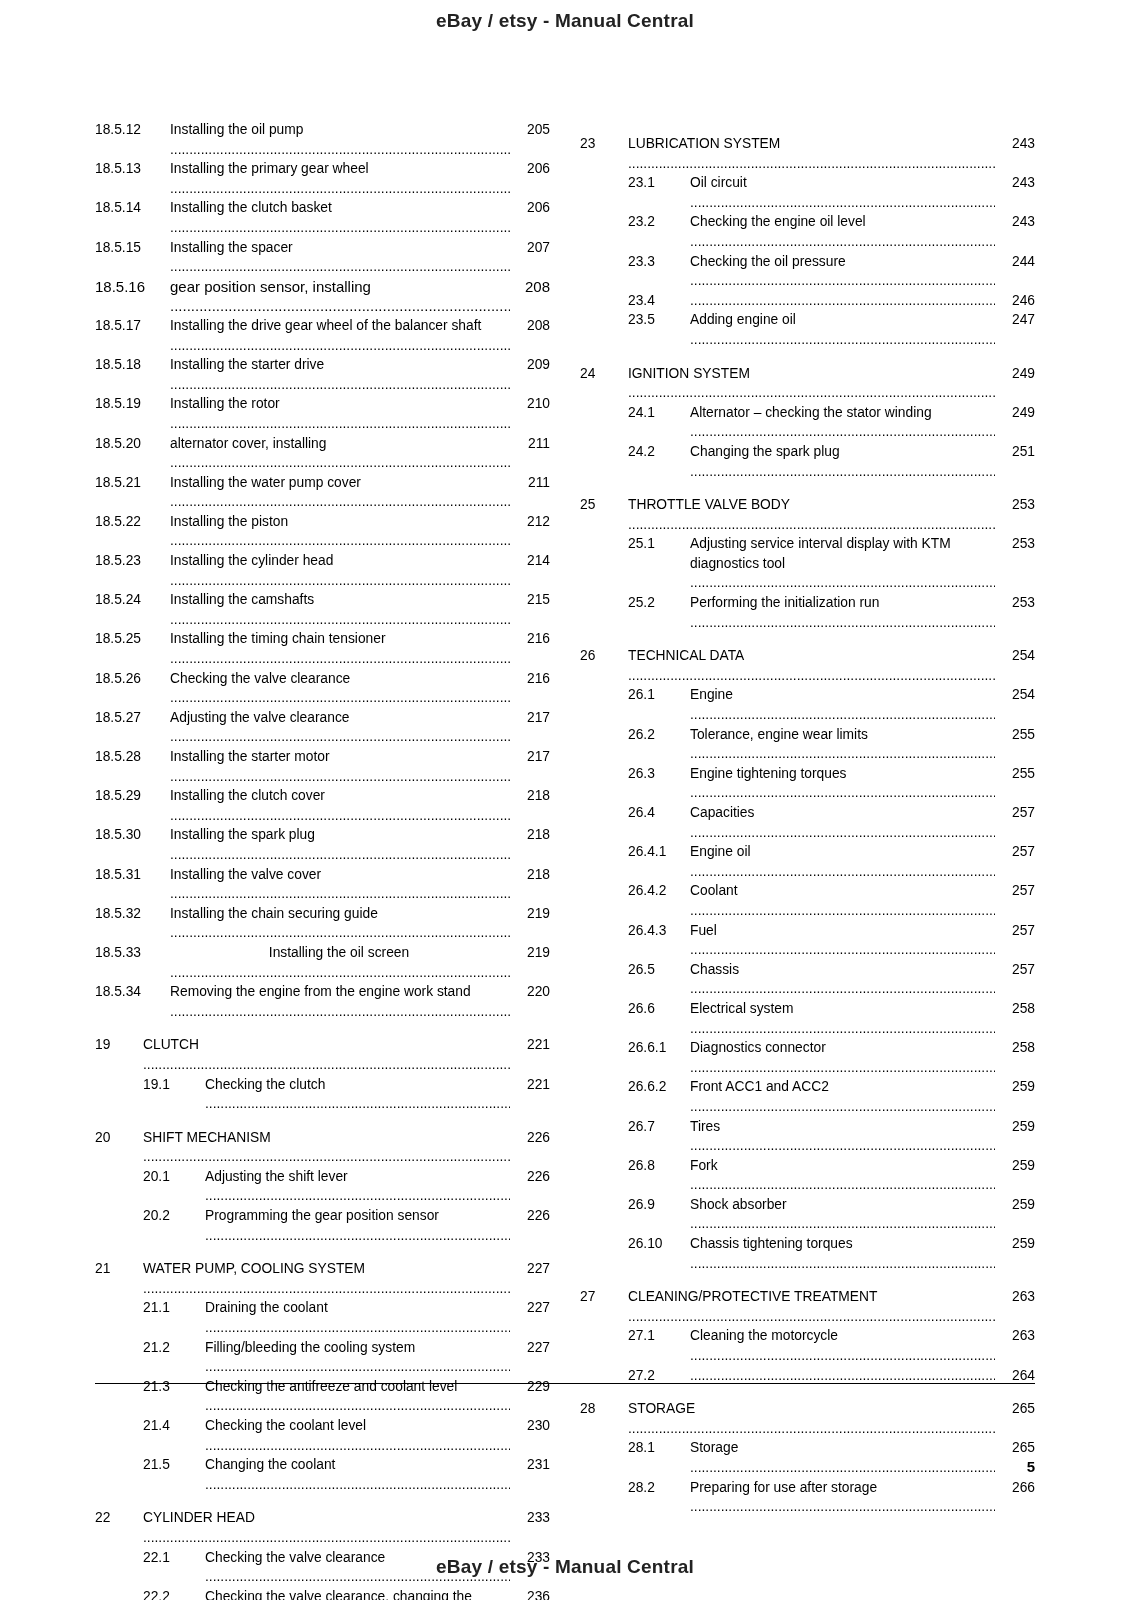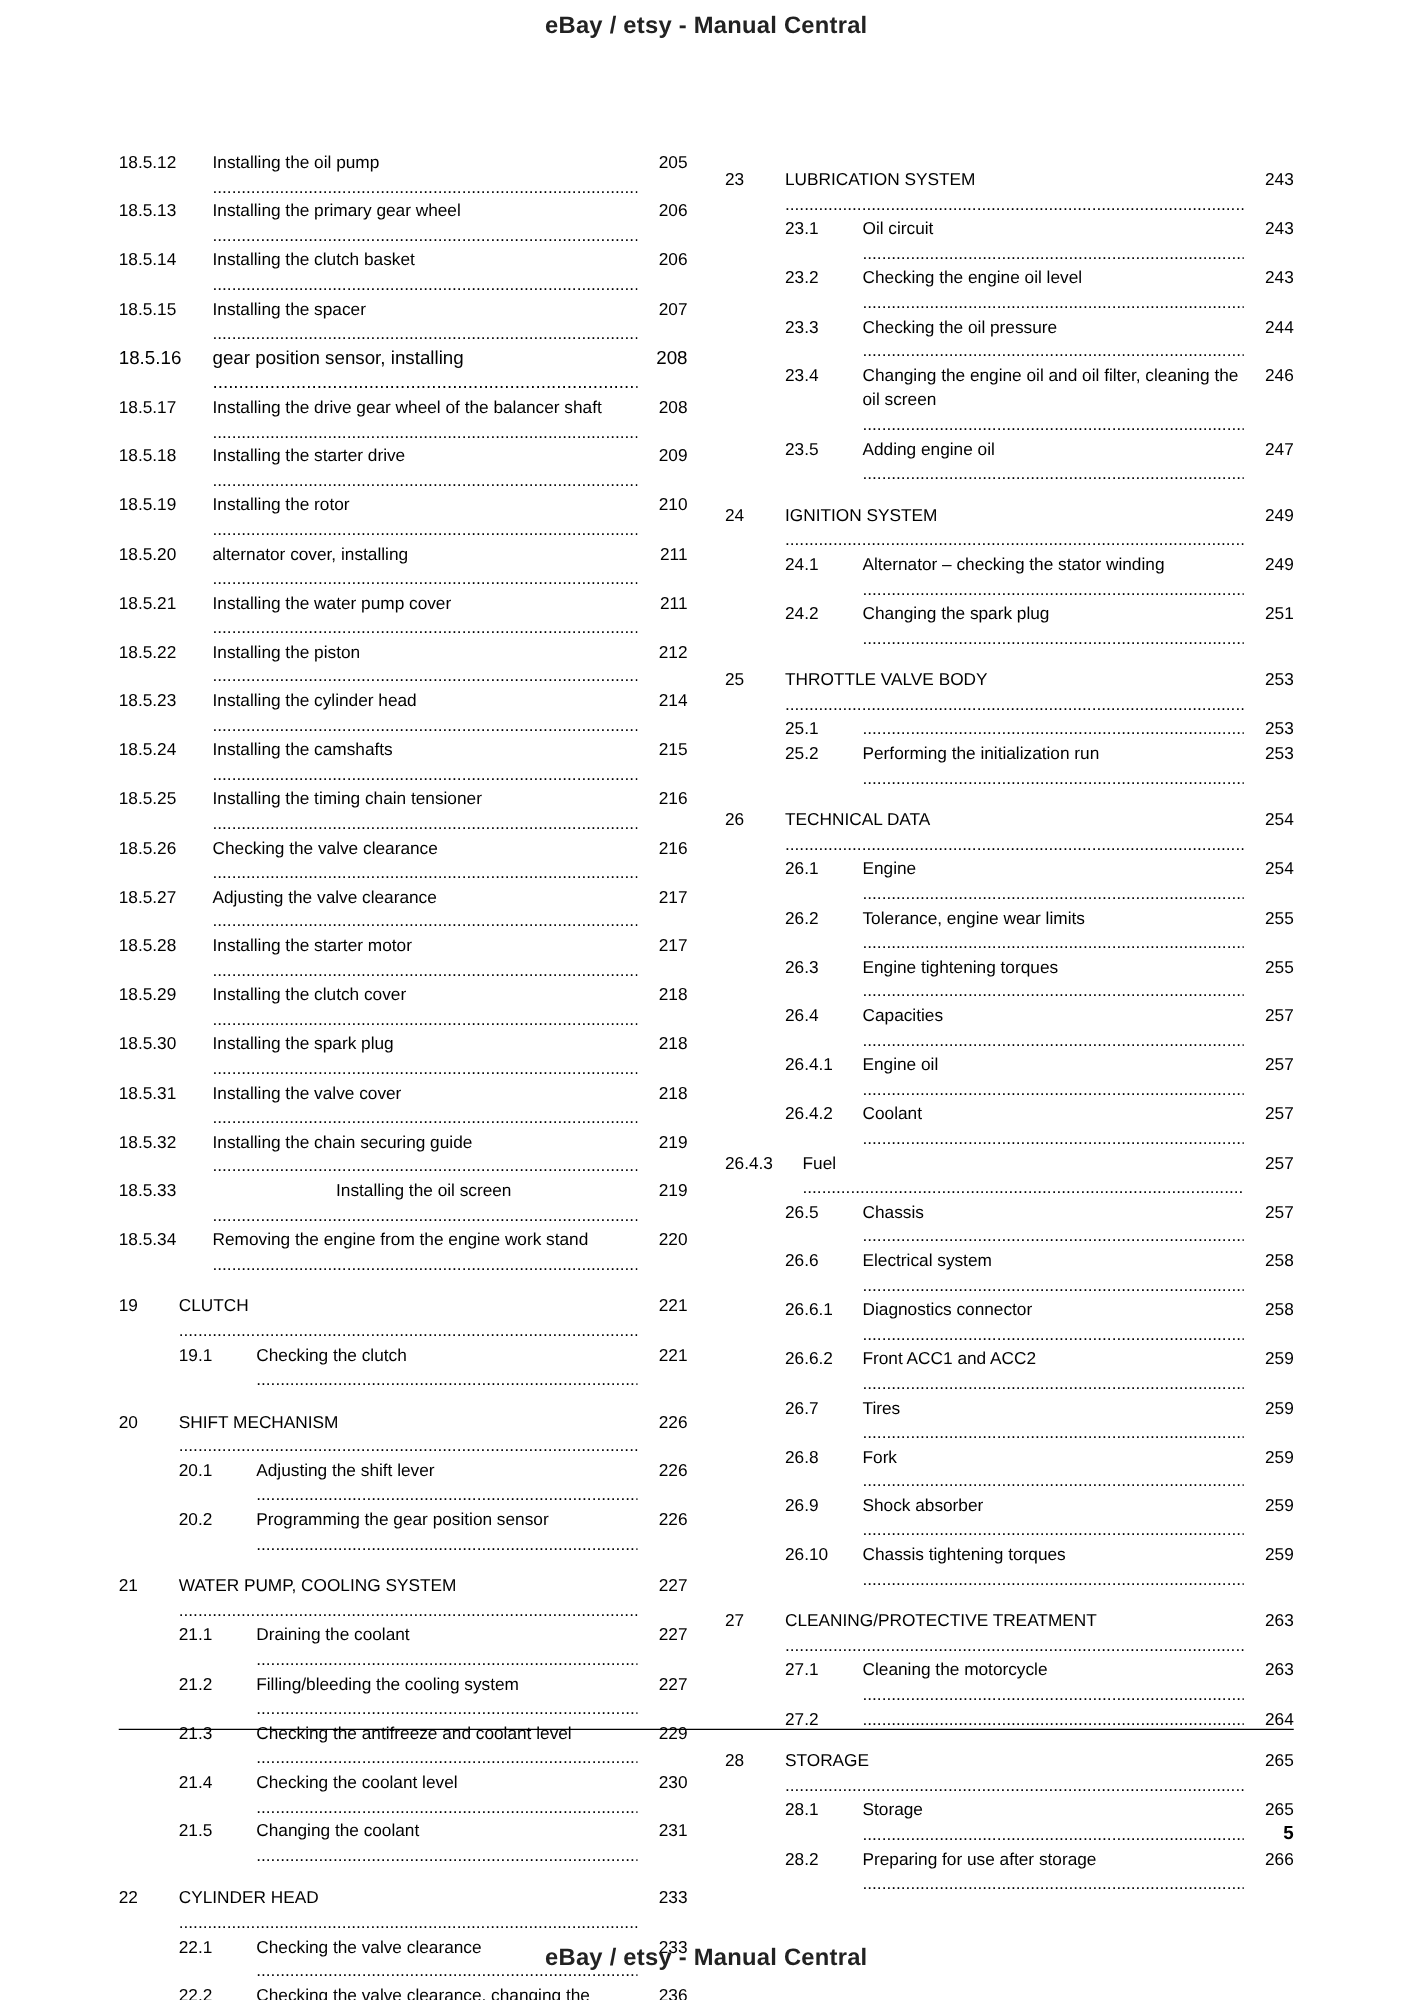--- a/index.html
+++ b/index.html
@@ -504,21 +504,20 @@
               <span style="margin-right: 2px;">Checking the oil pressure</span>
               <span style="flex: 1 1 auto; overflow: hidden; white-space: nowrap; min-width: 0px; align-self: flex-end;">........................................................................................................................</span>
             </div>
           </div>
           <div style="flex: 0 0 40px; text-align: right;">244</div>
         </div>
         <div style="display: flex; font-size: 13.8px; line-height: 19.6px; margin-top: 0px;">
           <div style="flex: 0 0 auto; width: 62px; margin-left: 48px;">23.4</div>
           <div style="flex: 1 1 auto; position: relative; min-width: 0px;">
             <div style="display: flex; flex-wrap: wrap;">
-              <span style="margin-right: 2px;">Changing the engine oil and oil filter, cleaning the oil screen</span>
               <span style="flex: 1 1 auto; overflow: hidden; white-space: nowrap; min-width: 0px; align-self: flex-end;">........................................................................................................................</span>
             </div>
           </div>
           <div style="flex: 0 0 40px; text-align: right;">246</div>
         </div>
         <div style="display: flex; font-size: 13.8px; line-height: 19.6px; margin-top: 0px;">
           <div style="flex: 0 0 auto; width: 62px; margin-left: 48px;">23.5</div>
           <div style="flex: 1 1 auto; position: relative; min-width: 0px;">
             <div style="display: flex; flex-wrap: wrap;">
               <span style="margin-right: 2px;">Adding engine oil</span>
@@ -564,20 +563,21 @@
               <span style="margin-right: 2px;">THROTTLE VALVE BODY</span>
               <span style="flex: 1 1 auto; overflow: hidden; white-space: nowrap; min-width: 0px; align-self: flex-end;">........................................................................................................................</span>
             </div>
           </div>
           <div style="flex: 0 0 40px; text-align: right;">253</div>
         </div>
         <div style="display: flex; font-size: 13.8px; line-height: 19.6px; margin-top: 0px;">
           <div style="flex: 0 0 auto; width: 62px; margin-left: 48px;">25.1</div>
           <div style="flex: 1 1 auto; position: relative; min-width: 0px;">
             <div style="display: flex; flex-wrap: wrap;">
+              <span style="margin-right: 2px;">Adjusting service interval display with KTM diagnostics tool</span>
               <span style="flex: 1 1 auto; overflow: hidden; white-space: nowrap; min-width: 0px; align-self: flex-end;">........................................................................................................................</span>
             </div>
           </div>
           <div style="flex: 0 0 40px; text-align: right;">253</div>
         </div>
         <div style="display: flex; font-size: 13.8px; line-height: 19.6px; margin-top: 0px;">
           <div style="flex: 0 0 auto; width: 62px; margin-left: 48px;">25.2</div>
           <div style="flex: 1 1 auto; position: relative; min-width: 0px;">
             <div style="display: flex; flex-wrap: wrap;">
               <span style="margin-right: 2px;">Performing the initialization run</span>
@@ -650,21 +650,21 @@
           <div style="flex: 0 0 auto; width: 62px; margin-left: 48px;">26.4.2</div>
           <div style="flex: 1 1 auto; position: relative; min-width: 0px;">
             <div style="display: flex; flex-wrap: wrap;">
               <span style="margin-right: 2px;">Coolant</span>
               <span style="flex: 1 1 auto; overflow: hidden; white-space: nowrap; min-width: 0px; align-self: flex-end;">........................................................................................................................</span>
             </div>
           </div>
           <div style="flex: 0 0 40px; text-align: right;">257</div>
         </div>
         <div style="display: flex; font-size: 13.8px; line-height: 19.6px;">
-          <div style="flex: 0 0 auto; width: 62px; ">26.4.3</div>
+          <div style="flex: 0 0 auto; width: 62px; margin-left: 48px;">26.4.3</div>
           <div style="flex: 1 1 auto; position: relative; min-width: 0px;">
             <div style="display: flex; flex-wrap: wrap;">
               <span style="margin-right: 2px;">Fuel</span>
               <span style="flex: 1 1 auto; overflow: hidden; white-space: nowrap; min-width: 0px; align-self: flex-end;">........................................................................................................................</span>
             </div>
           </div>
           <div style="flex: 0 0 40px; text-align: right;">257</div>
         </div>
         <div style="display: flex; font-size: 13.8px; line-height: 19.6px; margin-top: 0px;">
           <div style="flex: 0 0 auto; width: 62px; margin-left: 48px;">26.5</div>

